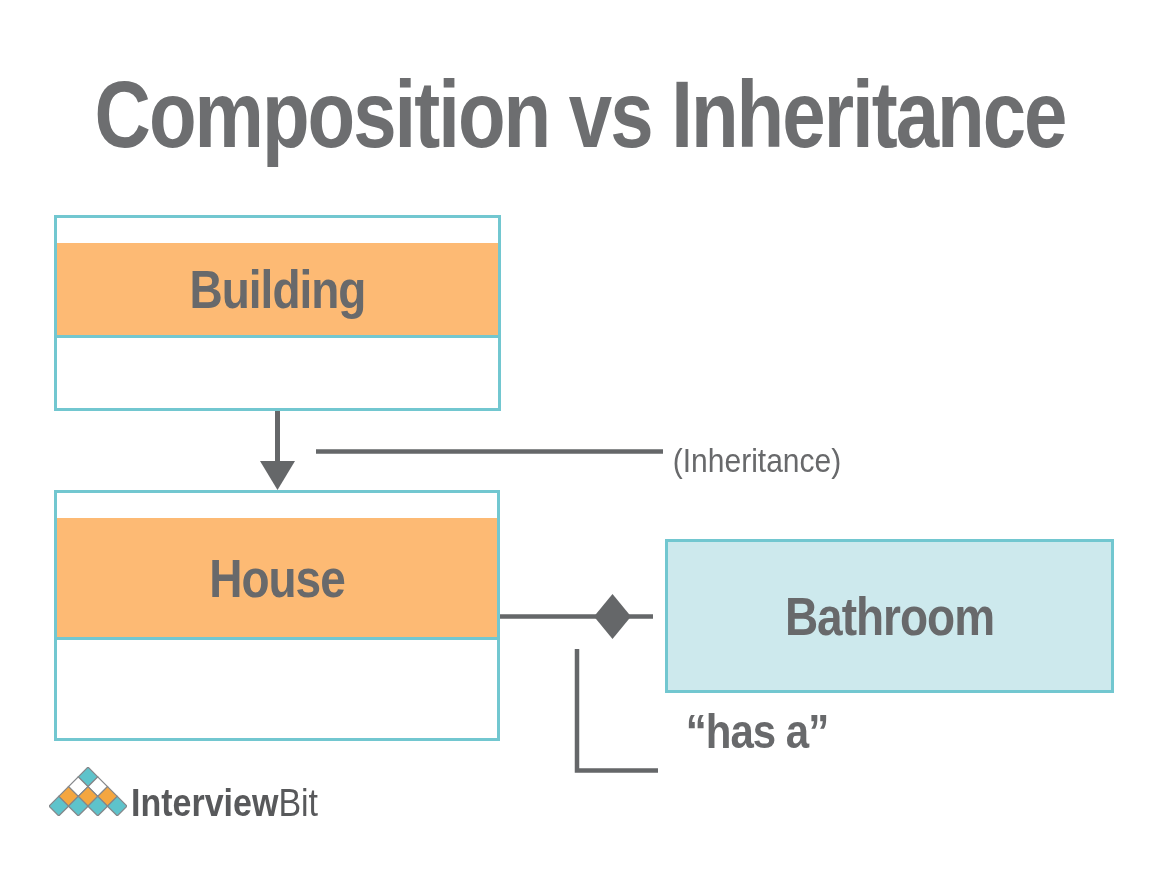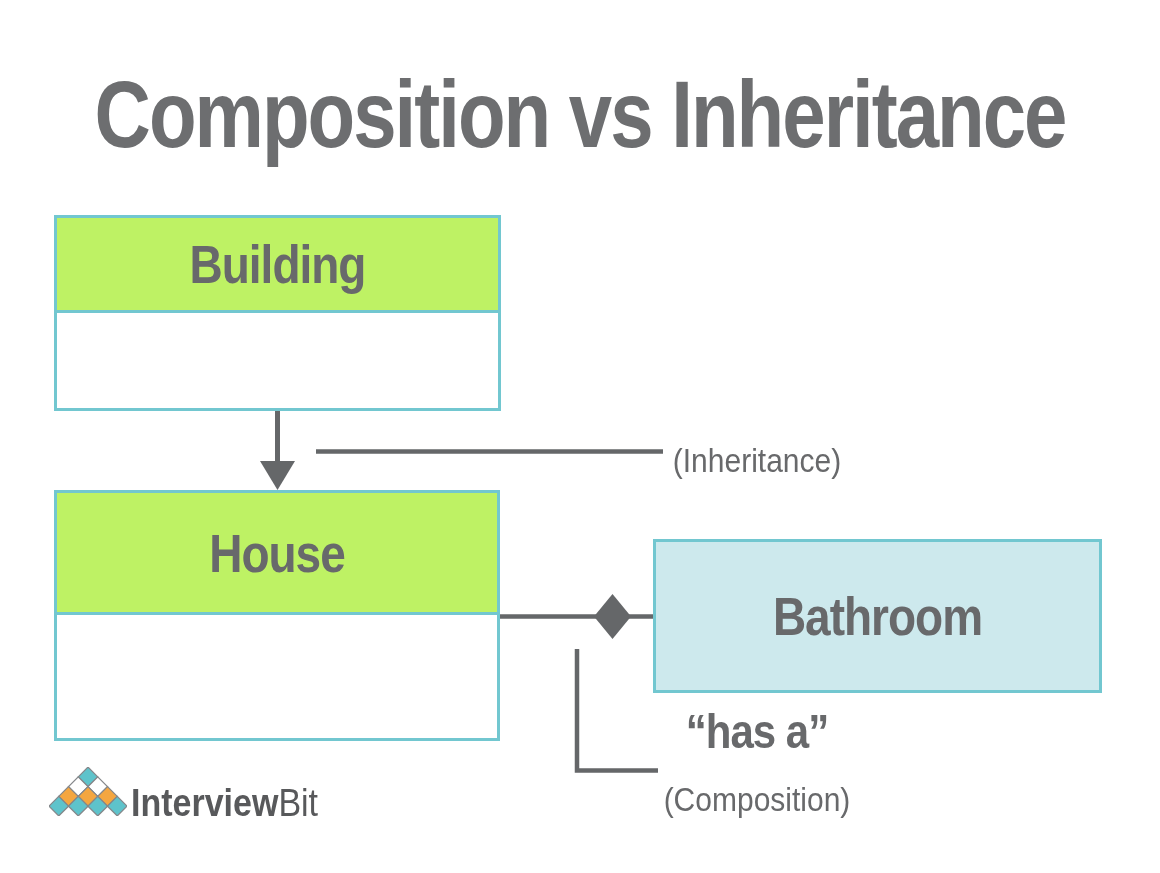--- a/index.html
+++ b/index.html
@@ -31,27 +31,28 @@
   
   .class-box {
     position: absolute;
     box-sizing: border-box;
     border: 3px solid #72c7d0;
     background: #ffffff;
   }
   .class-box .head {
     box-sizing: border-box;
     width: 100%;
-    background: #bef264;
+    background: #fdba74;
     border-bottom: 3px solid #72c7d0;
     display: flex;
     align-items: center;
     justify-content: center;
+    margin-top: 25px;
   }
-  .class-box.solid { background: #cde9ed; display: flex; align-items: center; justify-content: center; }
+  .class-box.solid { background: #cde9ed; display: flex; align-items: center; justify-content: center; margin-left: 12px; }
   .box-label {
     font-size: 46px;
     font-weight: bold;
     color: #68696b;
     letter-spacing: -1px;
     line-height: 1;
     transform: scaleY(1.18);
     white-space: nowrap;
   }
 
@@ -155,23 +156,20 @@
 
     <polyline points="577,649 577,770.5 658,770.5" fill="none" stroke="#656769" stroke-width="4.5"></polyline>
   </svg>
 
   <div class="rel-label" id="label-isa-sub">
     <span class="rel-sub">(Inheritance)</span>
   </div>
   <div class="rel-label" id="label-hasa-main">
     <span class="rel-main">“has a”</span>
   </div>
-  <div class="rel-label" id="label-hasa-sub">
-    <span class="rel-sub">(Composition)</span>
-  </div>
 
   <div id="logo">
     <svg id="logo-pyramid" width="78" height="49" viewBox="0 0 76 47.5" xmlns="http://www.w3.org/2000/svg">
       <g stroke="#85878a" stroke-width="1.3">
 
         <polygon points="38,0 47.5,9.5 38,19 28.5,9.5" fill="#5ec3cb"></polygon>
 
         <polygon points="28.5,9.5 38,19 28.5,28.5 19,19" fill="#ffffff"></polygon>
         <polygon points="47.5,9.5 57,19 47.5,28.5 38,19" fill="#ffffff"></polygon>
 

